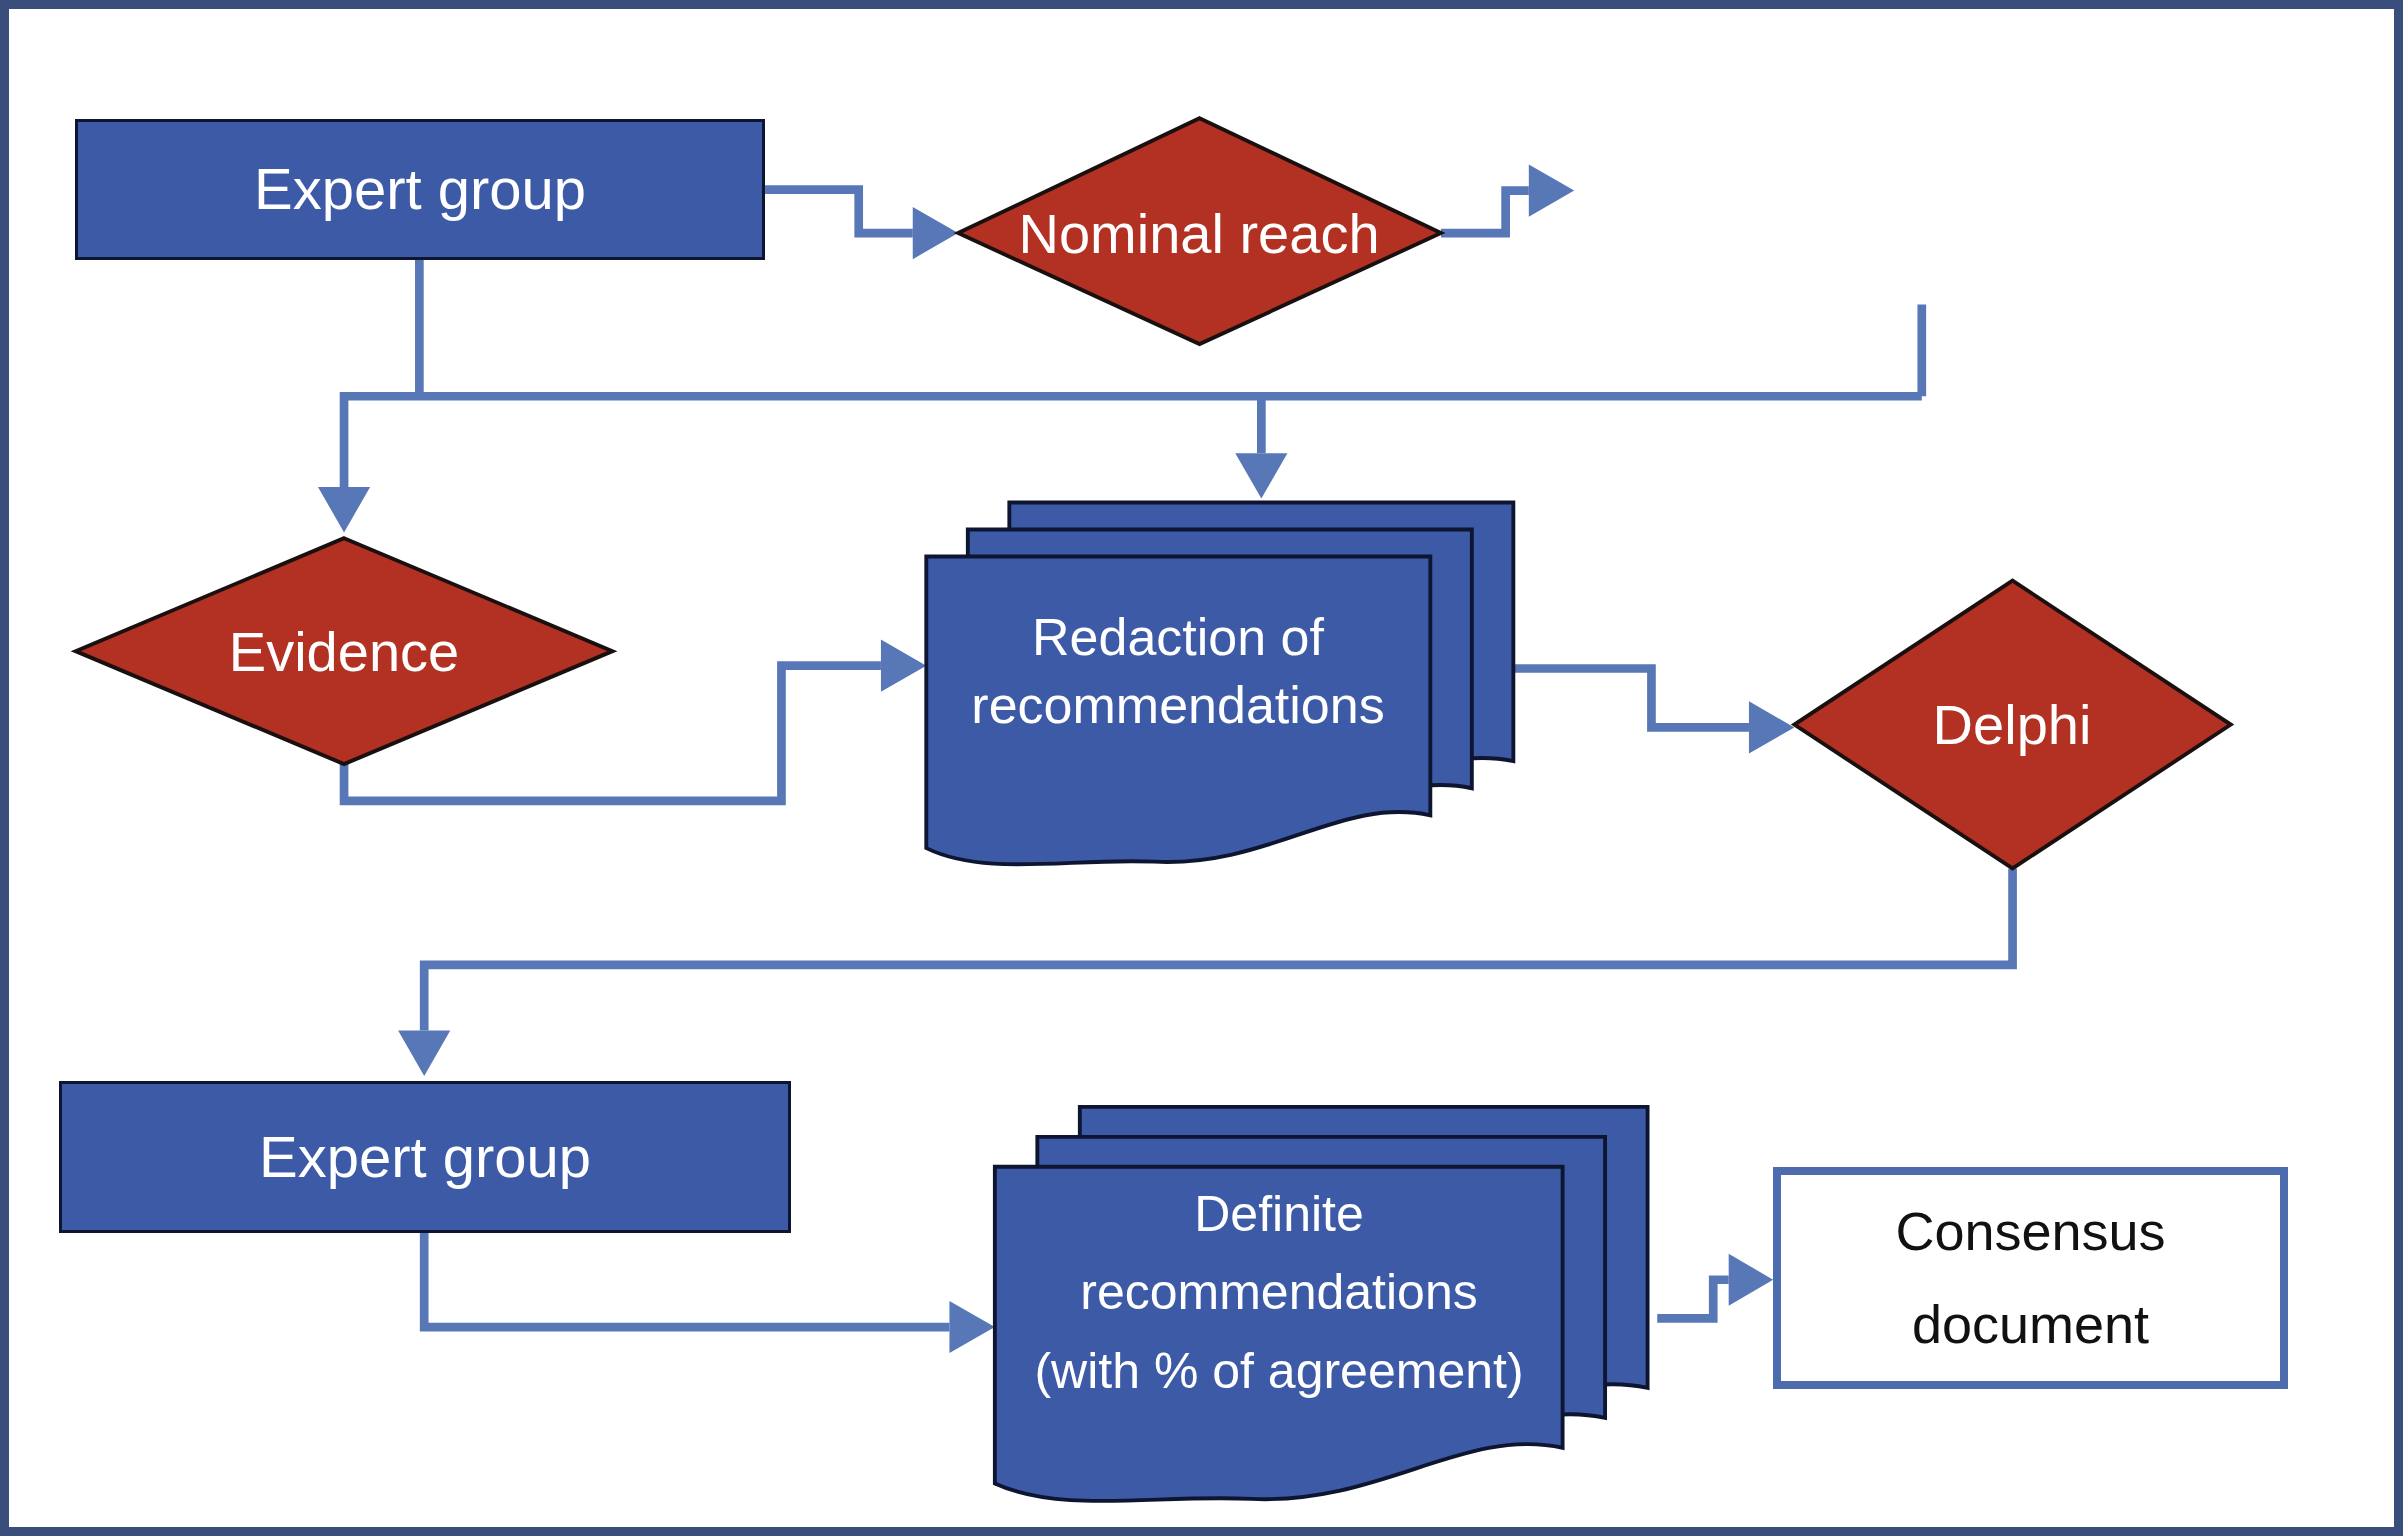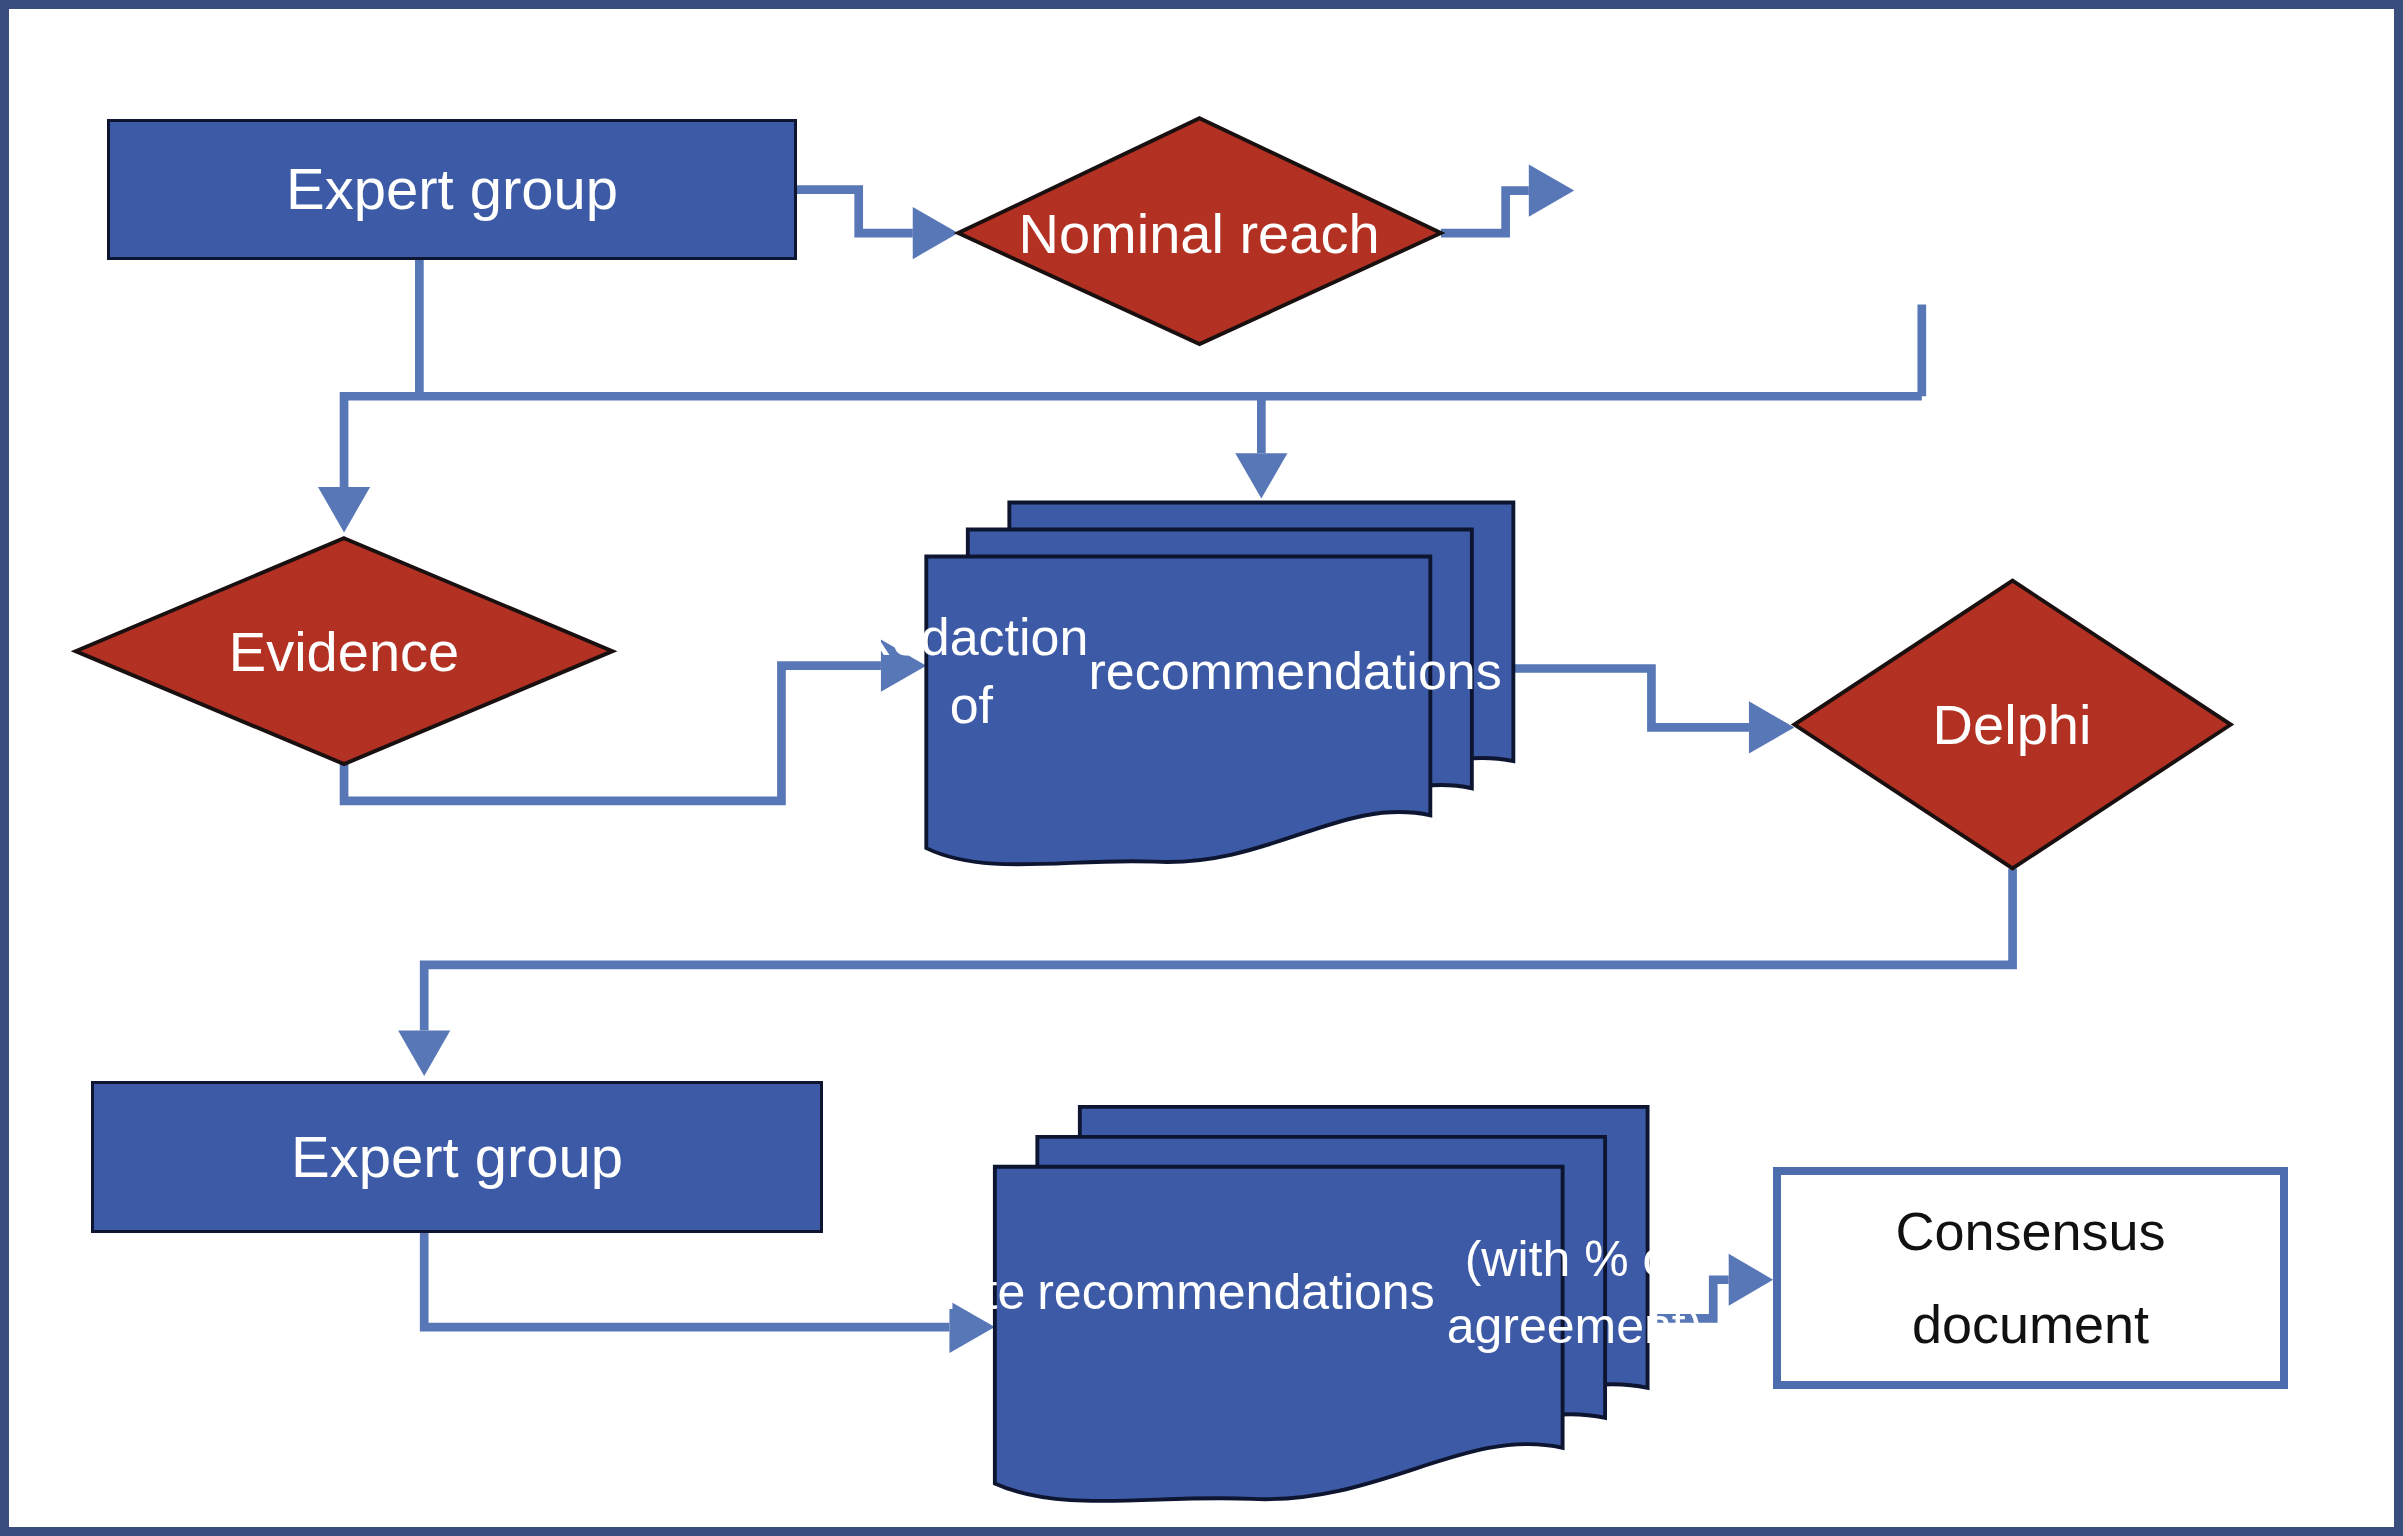--- a/index.html
+++ b/index.html
@@ -15,35 +15,35 @@
     font-family:"Liberation Sans","DejaVu Sans",sans-serif;
   }
   svg.layer{position:absolute; left:0; top:0; width:2384px; height:1517px;}
   .conn{fill:none; stroke:var(--connector); stroke-width:9;}
   .arrowhead{fill:var(--connector); stroke:none;}
   .diamond{fill:var(--decision-fill); stroke:var(--decision-border); stroke-width:4;}
   .docpage{fill:var(--node-fill); stroke:var(--node-border); stroke-width:4;}
   .rect-node{
     position:absolute; background:var(--node-fill); border:3.9px solid var(--node-border);
     color:var(--text-light); display:flex; align-items:center; justify-content:center;
-    box-sizing:border-box; font-size:58px; text-align:center; line-height:1.42;margin-left:32px;
+    box-sizing:border-box; font-size:58px; text-align:center; line-height:1.42;
   }
   .rect-node.left-align{justify-content:flex-start; text-align:left; padding-left:35px;}
   .outline-node{
     position:absolute; background:#fff; border:8.7px solid var(--outline-box-border);
     color:var(--text-dark); display:flex; flex-direction:column; align-items:center;
     justify-content:center; box-sizing:border-box; font-size:54px; line-height:1.35;
     text-align:center;
   }
   .float-label{
     position:absolute; transform:translate(-50%,-50%); color:var(--text-light);
     font-size:56px; white-space:nowrap; text-align:center;
   }
   .stack-label{
-    position:absolute; color:var(--text-light); display:flex; flex-direction:row;
+    position:absolute; color:var(--text-light); display:flex; flex-direction:column;
     align-items:center; justify-content:center; text-align:center;
   }
   .stack-label.s1{font-size:52px; line-height:1.3;}
   .stack-label.s2{font-size:50px; line-height:1.33;gap:12px;}
 </style>
 </head>
 <body>
 
 <div class="canvas">
 

